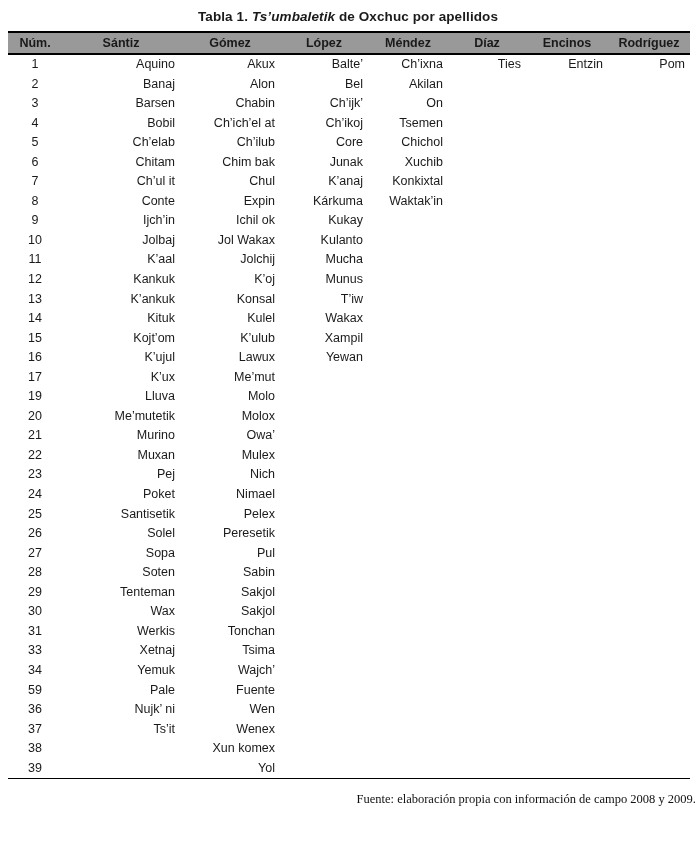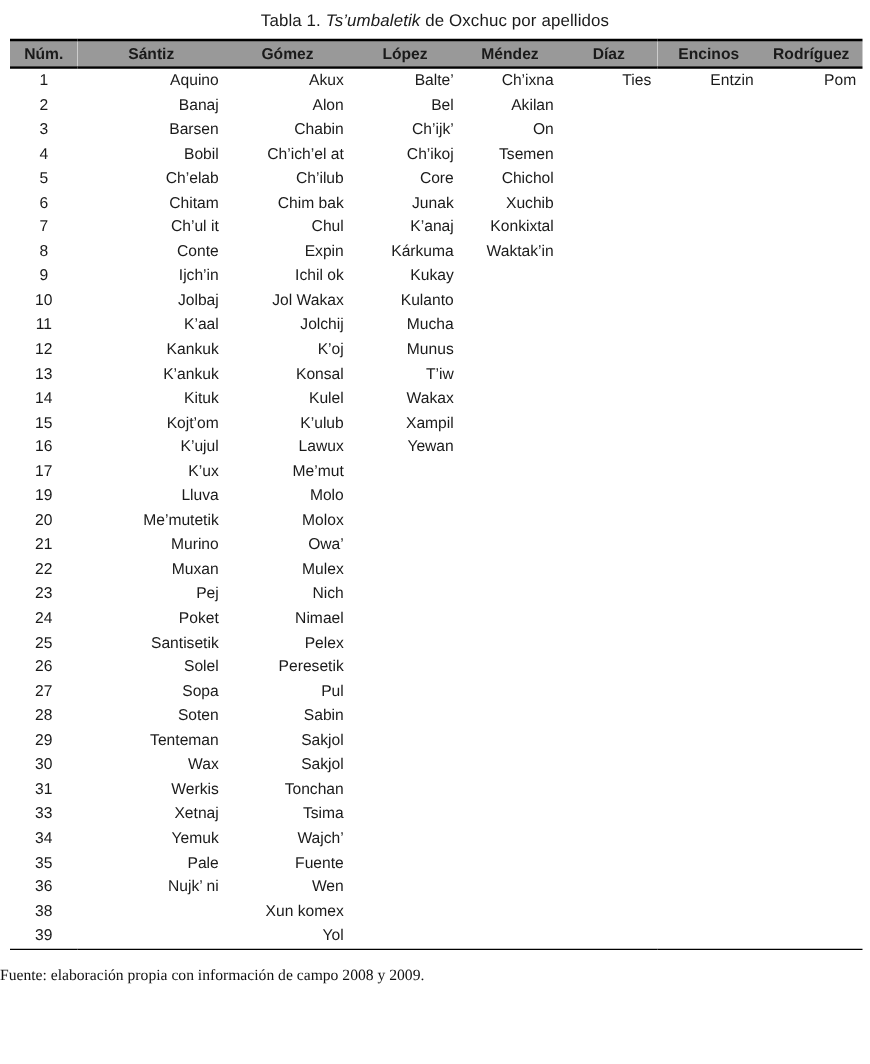--- a/index.html
+++ b/index.html
@@ -13,21 +13,21 @@
     font-family: "Liberation Sans", sans-serif;
     color: var(--text, #1a1a1a);
     overflow: hidden;
   }
   .page {
     width: 696px;
   }
   .title {
     text-align: center;
     font-size: 13.5px;
-    font-weight: normal;
+    font-weight: bold;
     margin-top: 9px;
     margin-bottom: 7px;
     letter-spacing: 0.1px;
   }
   .title .italic {
     font-style: italic;
   }
   table.apellidos {
     width: 682px;
     margin-left: 8px;
@@ -57,21 +57,21 @@
     white-space: nowrap;
     overflow: hidden;
   }
   tbody td.num {
     text-align: center;
     padding: 0;
   }
   .source {
     font-family: "Liberation Serif", serif;
     font-size: 12.5px;
-    text-align: left;
+    text-align: right;
     margin-top: 13px;
     color: #111;
   }
 </style>
 </head>
 <body>
 
 <div class="page">
 
   <div class="title">
@@ -416,40 +416,50 @@
           <td class="num">34</td>
           <td class="cell">Yemuk</td>
           <td class="cell">Wajch’</td>
           <td class="cell"></td>
           <td class="cell"></td>
           <td class="cell"></td>
           <td class="cell"></td>
           <td class="cell"></td>
         </tr>
         <tr>
-          <td class="num">35</td>
+          <td class="num">59</td>
           <td class="cell">Pale</td>
           <td class="cell">Fuente</td>
           <td class="cell"></td>
           <td class="cell"></td>
           <td class="cell"></td>
           <td class="cell"></td>
           <td class="cell"></td>
         </tr>
         <tr>
           <td class="num">36</td>
           <td class="cell">Nujk’ ni</td>
           <td class="cell">Wen</td>
           <td class="cell"></td>
           <td class="cell"></td>
           <td class="cell"></td>
           <td class="cell"></td>
           <td class="cell"></td>
         </tr>
         <tr>
+          <td class="num">37</td>
+          <td class="cell">Ts’it</td>
+          <td class="cell">Wenex</td>
+          <td class="cell"></td>
+          <td class="cell"></td>
+          <td class="cell"></td>
+          <td class="cell"></td>
+          <td class="cell"></td>
+        </tr>
+        <tr>
           <td class="num">38</td>
           <td class="cell"></td>
           <td class="cell">Xun komex</td>
           <td class="cell"></td>
           <td class="cell"></td>
           <td class="cell"></td>
           <td class="cell"></td>
           <td class="cell"></td>
         </tr>
         <tr>

